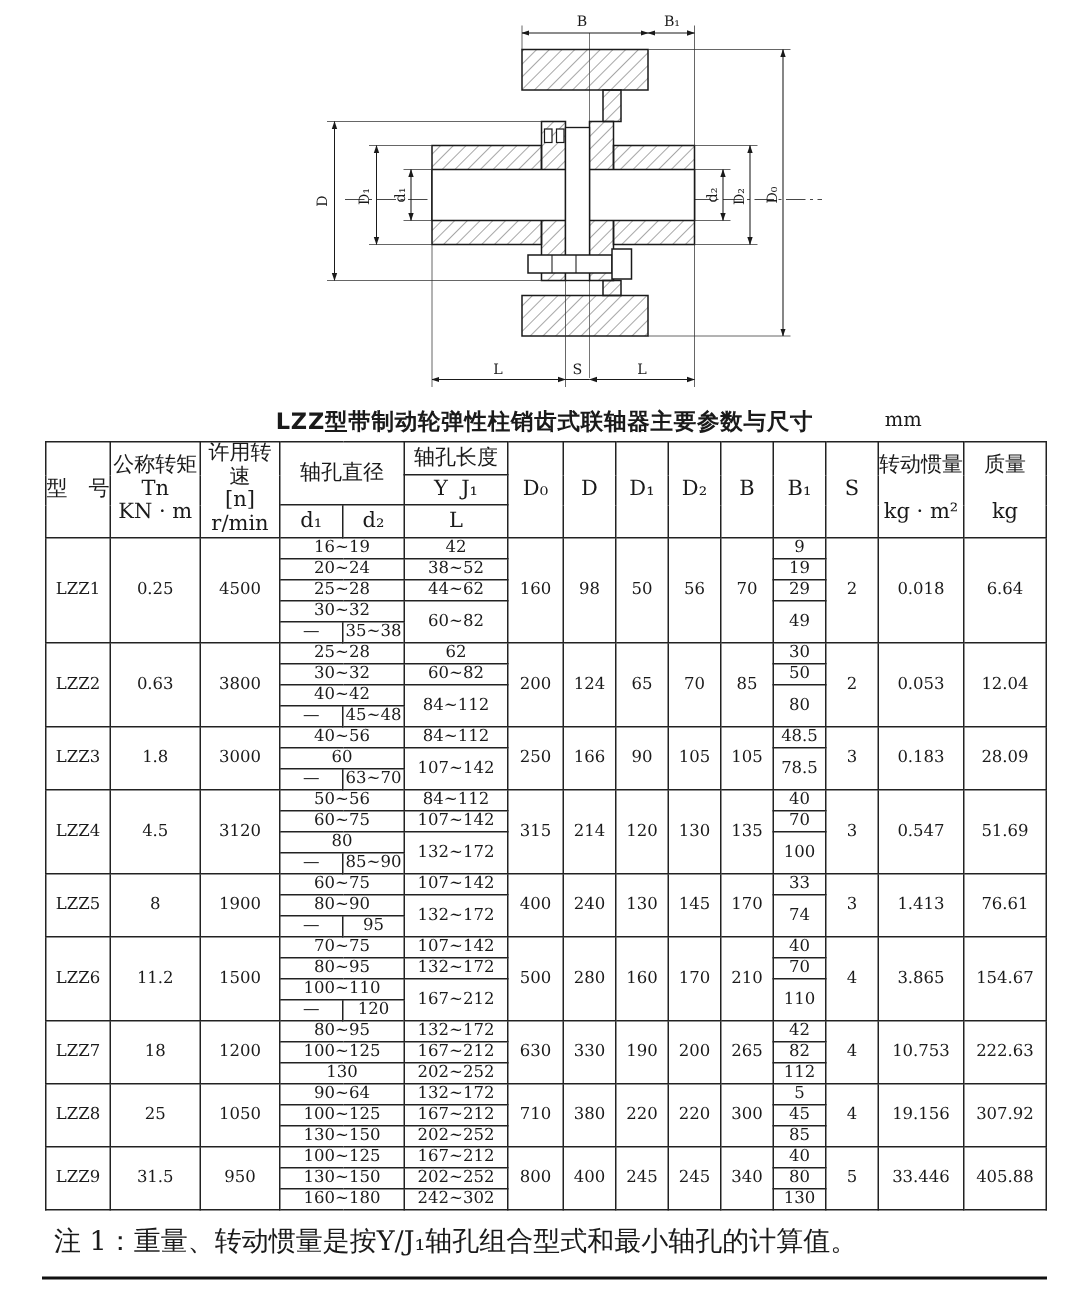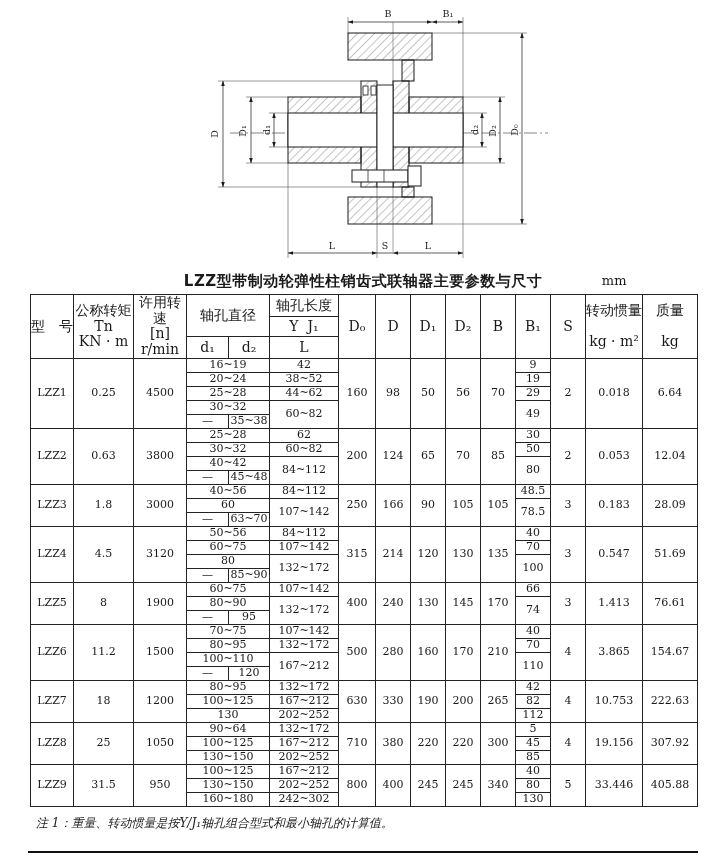--- a/index.html
+++ b/index.html
@@ -11,37 +11,37 @@
   
   .drawing { width: 726px; height: 268px; }
   .drawing svg { display: block; }
   .dim-label { font-family: "DejaVu Serif", "Liberation Serif", serif; font-size: 9.5px; fill: #1a1a1a; }
   
   .title-row { position: relative; width: 667px; margin: 0 auto; height: 26px; }
   .doc-title {
     text-align: center; font-family: "DejaVu Sans", "Liberation Sans", sans-serif;
     font-weight: bold; font-size: 15px; letter-spacing: 0.5px; line-height: 26px;
   }
-  .unit-label { position: absolute; right: 70px; top: 5px; font-size: 13px; }
+  .unit-label { position: absolute; right: 82px; top: 5px; font-size: 13px; }
   
   table.spec {
     border-collapse: collapse; table-layout: fixed; width: 667px;
     margin: 0 0 0 30px; font-size: 11px;
   }
   table.spec th, table.spec td {
     border: 1px solid #222; padding: 0; text-align: center; vertical-align: middle;
     font-weight: normal; line-height: 1.12; overflow: hidden;
   }
   table.spec th { white-space: pre-line; font-size: 14px; }
   thead tr.h1 th { height: 20px; }
   thead tr.h2 th { height: 18px; }
   thead tr.h3 th { height: 19px; }
   tbody td { height: 14px; font-size: 11px; }
   
-  .notes { margin: 7px 0 0 36px; font-size: 12px; line-height: 1.55; font-style: italic; }
+  .notes { margin: 7px 0 0 36px; font-size: 18px; line-height: 1.55; }
   .note-line2 { padding-left: 21px; }
   .bottom-rule { position: absolute; left: 28px; top: 851px; width: 670px; border-top: 2px solid #111; }
 </style>
 </head>
 <body>
 
 <div class="page">
 
   <div class="drawing">
     <svg viewBox="0 0 726 268" width="726" height="268">
@@ -310,21 +310,21 @@
           <td rowspan="3">LZZ5</td>
           <td rowspan="3">8</td>
           <td rowspan="3">1900</td>
           <td colspan="2">60~75</td>
           <td>107~142</td>
           <td rowspan="3">400</td>
           <td rowspan="3">240</td>
           <td rowspan="3">130</td>
           <td rowspan="3">145</td>
           <td rowspan="3">170</td>
-          <td>66</td>
+          <td>33</td>
           <td rowspan="3">3</td>
           <td rowspan="3">1.413</td>
           <td rowspan="3">76.61</td>
         </tr>
         <tr>
           <td colspan="2">80~90</td>
           <td rowspan="2">132~172</td>
           <td rowspan="2">74</td>
         </tr>
         <tr>

